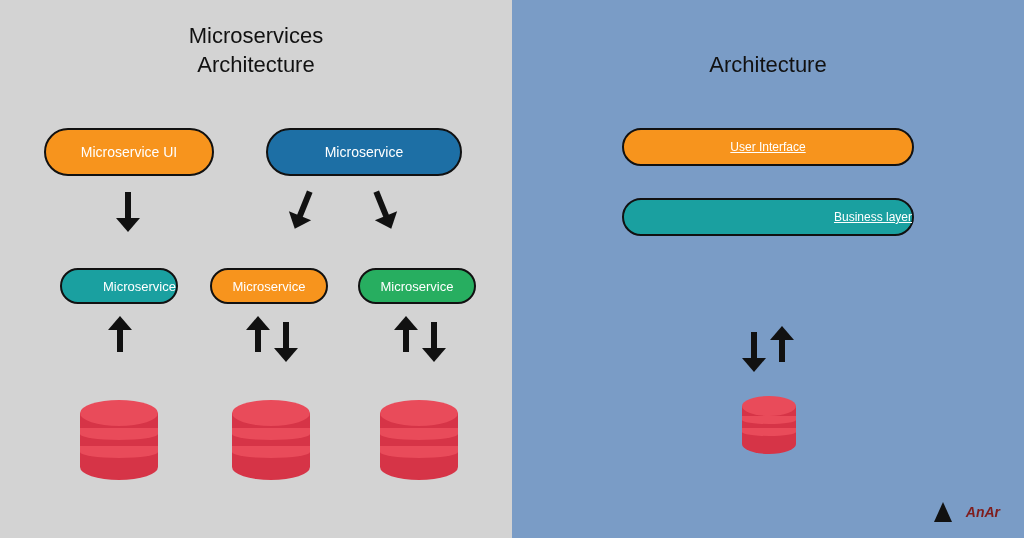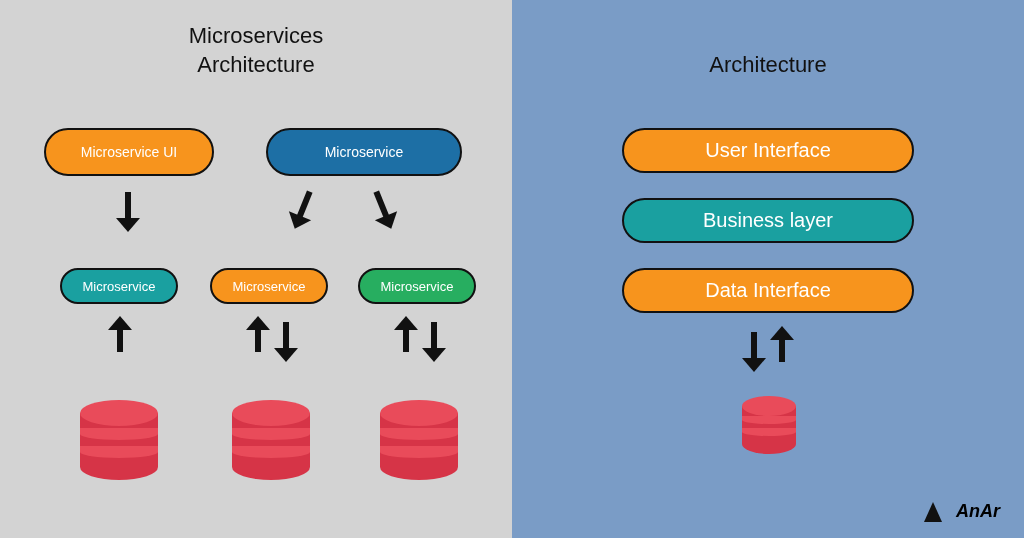--- a/index.html
+++ b/index.html
@@ -34,24 +34,24 @@
     border-radius: 999px;
     border: 2.5px solid #111;
     color: #fff;
     display: flex;
     align-items: center;
     justify-content: center;
     font-size: 16px;
   }
   .pill-big { height: 48px; font-size: 14px; }
   .pill-small { height: 36px; font-size: 13px; }
-  .pill-wide { height: 45px; font-size: 20px; width: 292px; }
+  .pill-wide { height: 38px; font-size: 12px; width: 292px; text-decoration: underline; }
   .orange { background: #f7941d; }
   .blue   { background: #1d6fa5; }
-  .teal   { background: #1aa0a0; }
+  .teal   { background: #1aa0a0; justify-content: flex-end; }
   .green  { background: #27ae60; }
 
   .arrow { position: absolute; width: 28px; height: 48px; }
   .arrow-shaft { position:absolute; left:11px; top:6px; width:6px; height:30px; background:#111; }
   .arrow-head-down { position:absolute; left:2px; top:32px; width:0; height:0; border-left:12px solid transparent; border-right:12px solid transparent; border-top:14px solid #111; }
   .arrow-head-up { position:absolute; left:2px; top:0; width:0; height:0; border-left:12px solid transparent; border-right:12px solid transparent; border-bottom:14px solid #111; }
 
   .diag-arrow { position:absolute; transform-origin: top center; }
 
   .db { position:absolute; width:78px; height:78px; }
@@ -66,22 +66,22 @@
   .db-sm .db-body { width:54px; height:38px; top:10px; }
   .db-sm .db-bot { width:54px; height:20px; top:38px; }
   .db-sm .db-line1 { width:54px; top:20px; height:8px; }
   .db-sm .db-line2 { width:54px; top:32px; height:8px; }
 
   .logo {
     position:absolute;
     right:24px;
     bottom:16px;
     font-weight:bold;
-    color:#000000;
-    font-size:18px;
+    color:#7f1d1d;
+    font-size:14px;
     display:flex;
     align-items:center;
     gap:12px;
     font-style:italic;
   }
   .logo-icon {
     display:inline-block;
     width:0; height:0;
     border-left:9px solid transparent;
     border-right:9px solid transparent;
@@ -177,23 +177,20 @@
     <br>
     <span>Architecture</span>
   </div>
 
   <div class="pill pill-wide orange" style="left:110px; top:128px;">
     <span>User Interface</span>
   </div>
   <div class="pill pill-wide teal" style="left:110px; top:198px;">
     <span>Business layer</span>
   </div>
-  <div class="pill pill-wide orange" style="left:110px; top:268px;">
-    <span>Data Interface</span>
-  </div>
 
   <div class="arrow" style="left:228px; top:326px;">
     <div class="arrow-shaft"></div>
       <div class="arrow-head-down"></div>
   </div>
   <div class="arrow" style="left:256px; top:326px;">
     <div class="arrow-shaft"></div>
       <div class="arrow-head-up"></div>
   </div>
 

